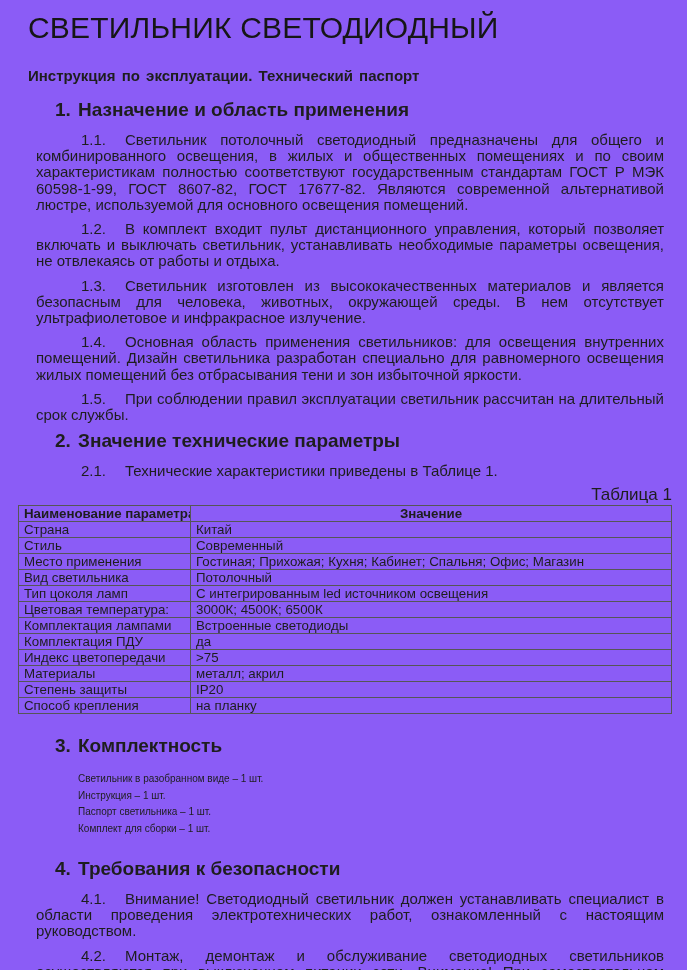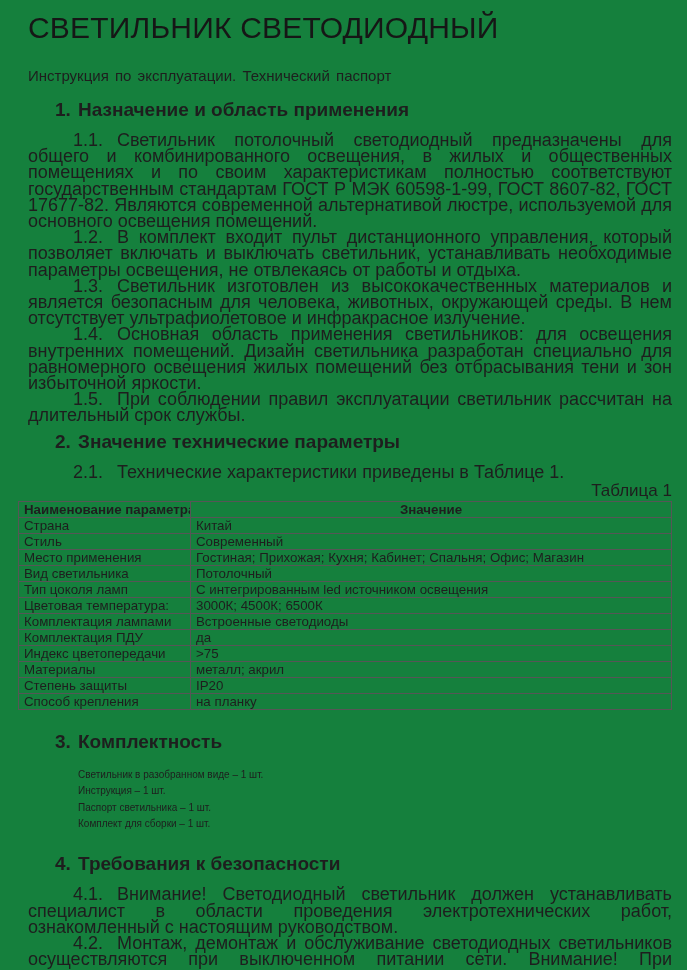--- a/index.html
+++ b/index.html
@@ -12,55 +12,55 @@
     height: 970px;
     overflow: hidden;
     font-family: "Liberation Sans", "DejaVu Sans", sans-serif;
     color: #1e1e1e;
   }
   .page {
     box-sizing: border-box;
     width: 687px;
     height: 970px;
     padding: 6px 15px 0 28px;
-    background: #15803d;
+    background: #8b5cf6;
   }
   .doc-title {
     font-size: 30px;
     font-weight: 400;
     line-height: 36px;
     margin: 4px 0 21px 0;
     letter-spacing: 0.2px;
     color: #161616;
   }
   .doc-subtitle {
     font-size: 15px;
-    font-weight: 400;
+    font-weight: 700;
     line-height: 18px;
     margin: 0 0 15px 0;
     word-spacing: 2px;
   }
   .sec-heading {
     font-size: 19px;
     font-weight: 700;
     line-height: 19px;
     margin: 8px 0 13px 0;
     padding-left: 27px;
   }
   .sec-heading.first { margin-top: 14px; }
   .sec-num {
     display: inline-block;
     width: 23px;
   }
   .para {
-    font-size: 18px;
+    font-size: 15px;
     line-height: 16.2px;
     text-align: justify;
     text-indent: 45px;
-    margin: 0;
+    margin: 8px;
   }
   .para-num {
     display: inline-block;
     width: 44px;
     text-indent: 0;
   }
   .table-caption {
     font-size: 17px;
     line-height: 16px;
     text-align: right;

